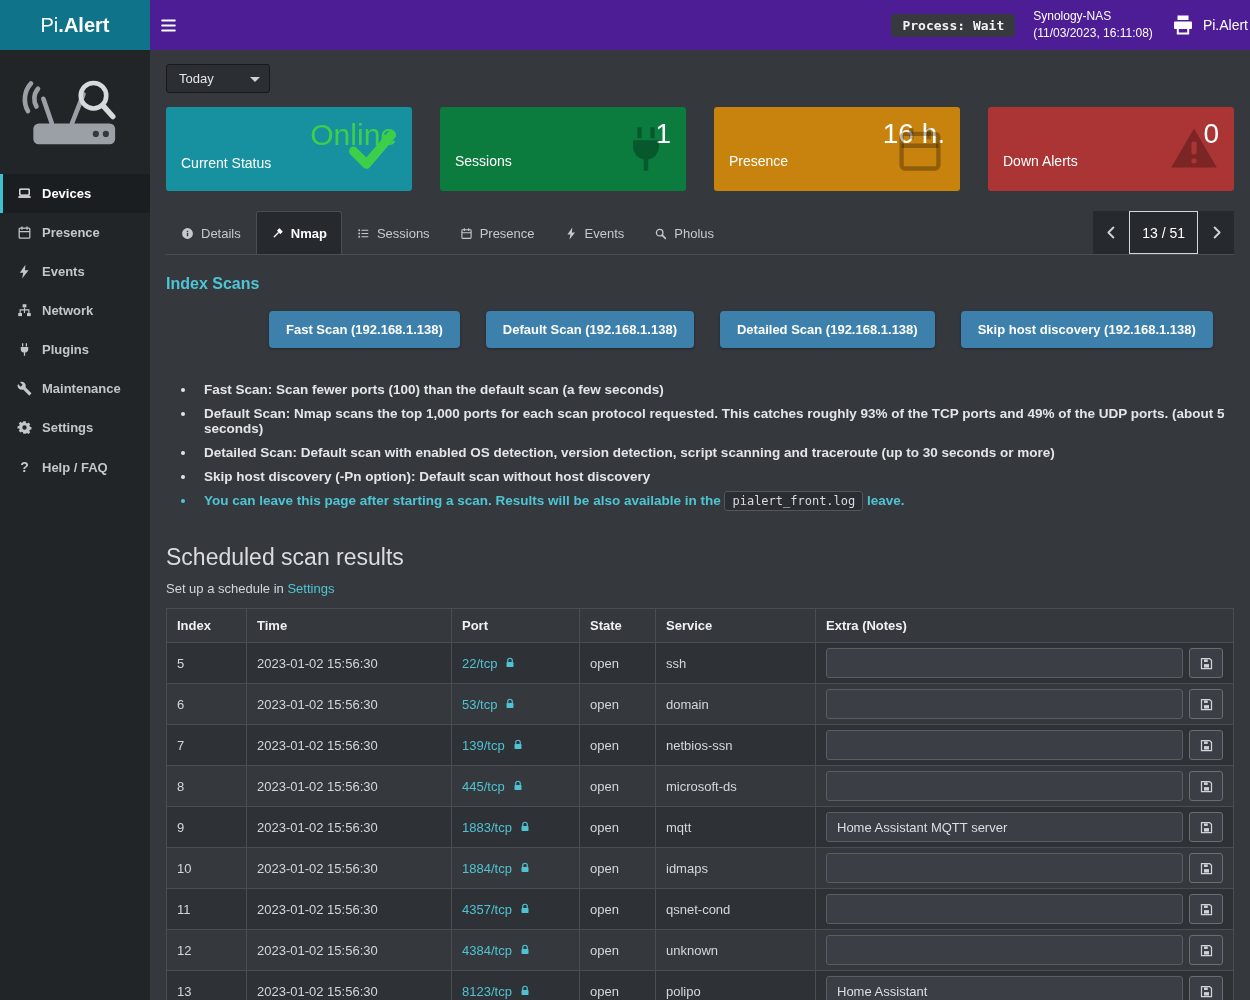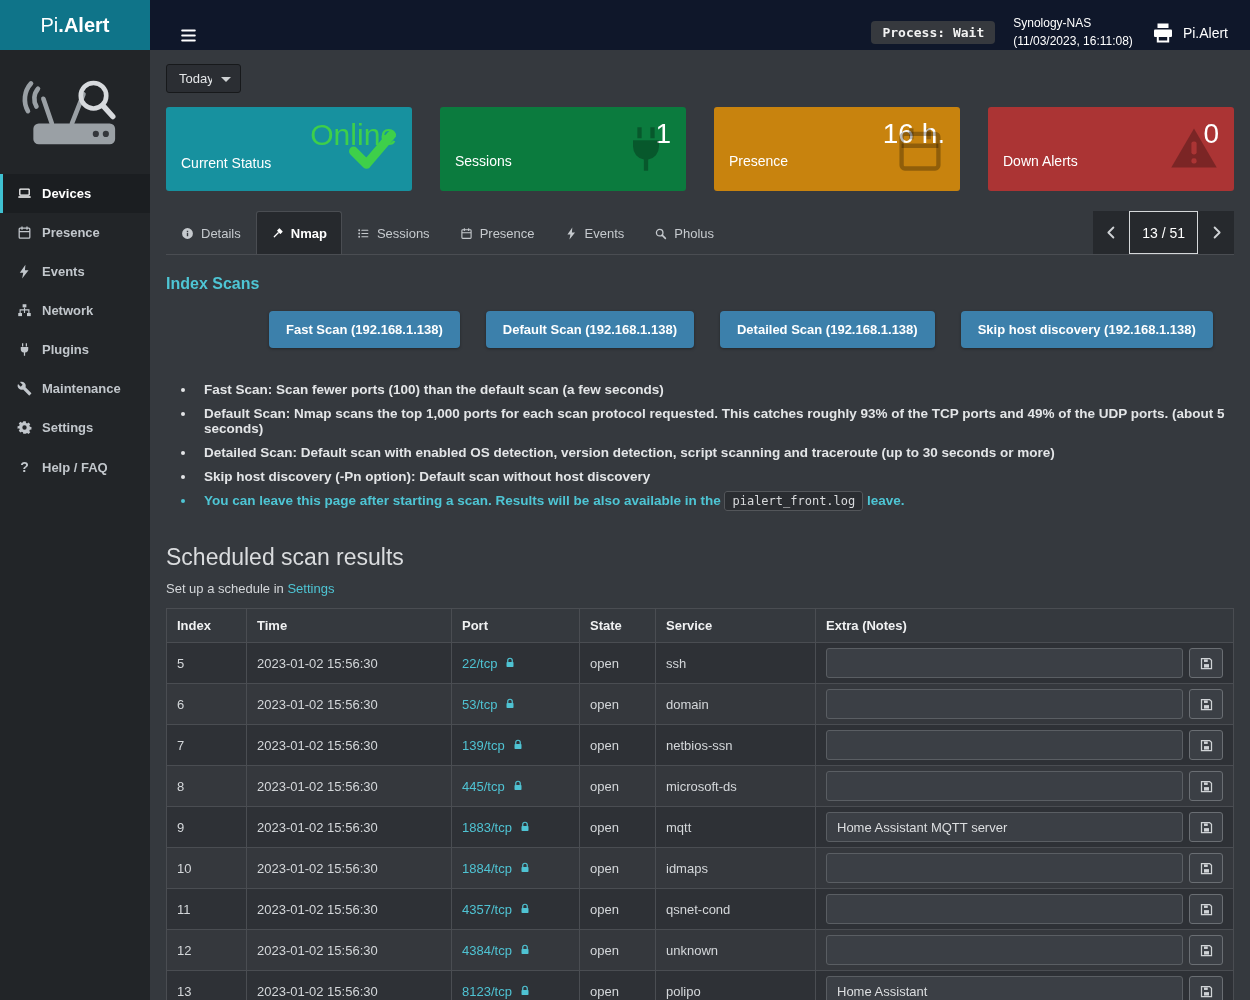--- a/index.html
+++ b/index.html
@@ -4,21 +4,21 @@
 <style>
   * { margin:0; padding:0; box-sizing:border-box; }
   html,body { width:1250px; height:1000px; overflow:hidden; }
   body { background:#35393e; color:#d4d7da; font-family:"Liberation Sans", sans-serif; }
   svg.ic { display:inline-block; vertical-align:middle; width:14px; height:14px; fill:currentColor; }
 
   
   .topbar { position:fixed; top:0; left:0; right:0; height:50px; display:flex; z-index:20; }
   .brand { width:150px; background:#0f7489; color:#fff; display:flex; align-items:center; justify-content:center; font-size:20px; }
   .brand b { font-weight:bold; }
-  .navbar { flex:1; background:#0f172a; display:flex; align-items:flex-end; padding:0 22px; }
+  .navbar { flex:1; background:#4c1d95; display:flex; align-items:center; padding:0 2px; }
   .burger { background:none; border:none; color:#fff; cursor:pointer; padding:6px 8px; }
   .burger svg { width:17px; height:17px; }
   .nav-right { margin-left:auto; display:flex; align-items:center; gap:18px; }
   .process-badge { background:#36393e; color:#f2f2f2; font-family:"DejaVu Sans Mono", monospace; font-size:13px; font-weight:bold; padding:4px 11px; border-radius:4px; }
   .host-block { color:#fff; font-size:12px; line-height:1.45; }
   .user-block { display:flex; align-items:center; gap:8px; color:#fff; font-size:14px; }
   .user-block svg { width:24px; height:24px; }
 
   
   .sidebar { position:fixed; top:50px; left:0; bottom:0; width:150px; background:#222528; z-index:15; }
@@ -28,21 +28,21 @@
   .menu li { display:flex; align-items:center; gap:10px; padding:12px 12px 12px 14px; color:#c2c7cc; font-size:13px; font-weight:bold; cursor:pointer; border-left:3px solid transparent; }
   .menu li svg { width:15px; height:15px; flex:none; }
   .menu li.active { background:#1b1e21; color:#fff; border-left-color:#3fc1d1; }
   .q-glyph { width:15px; text-align:center; font-size:14px; font-weight:bold; }
 
   
   .main { margin-left:150px; margin-top:50px; padding:10px 16px 0; }
   .title-row { display:flex; align-items:center; justify-content:space-between; margin:4px 0 14px; }
   .page-title { font-size:24px; font-weight:normal; color:#dadcde; }
   .select-wrap { position:relative; }
-  .select-wrap select { appearance:none; -webkit-appearance:none; background:#2b2e33; color:#e4e6e8; border:1px solid #17191b; border-radius:3px; font-size:13px; padding:6px 28px 6px 12px; width:75px; cursor:pointer; font-family:"Liberation Sans", sans-serif; }
+  .select-wrap select { appearance:none; -webkit-appearance:none; background:#2b2e33; color:#e4e6e8; border:1px solid #17191b; border-radius:3px; font-size:13px; padding:6px 28px 6px 12px; width:104px; cursor:pointer; font-family:"Liberation Sans", sans-serif; }
   .select-wrap::after { content:""; position:absolute; right:10px; top:50%; margin-top:-2px; border:5px solid transparent; border-top-color:#cfd2d4; pointer-events:none; }
 
   
   .cards { display:flex; gap:28px; margin-bottom:20px; }
   .card { flex:1; height:84px; border-radius:3px; padding:10px 15px; position:relative; color:#fff; overflow:hidden; }
   .card-value { font-size:28px; font-weight:normal; line-height:1.2;text-align:right; }
   .card-label { font-size:14px; margin-top:2px; }
   .card-icon { position:absolute; right:14px; top:16px; width:52px; height:52px; }
   .card-status   { background:#17919f; }
   .card-sessions { background:#0b7b3e; }

